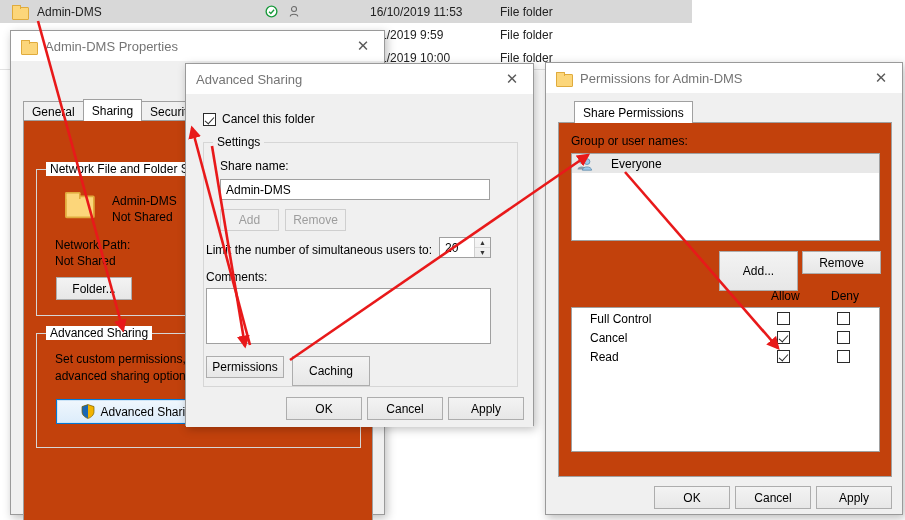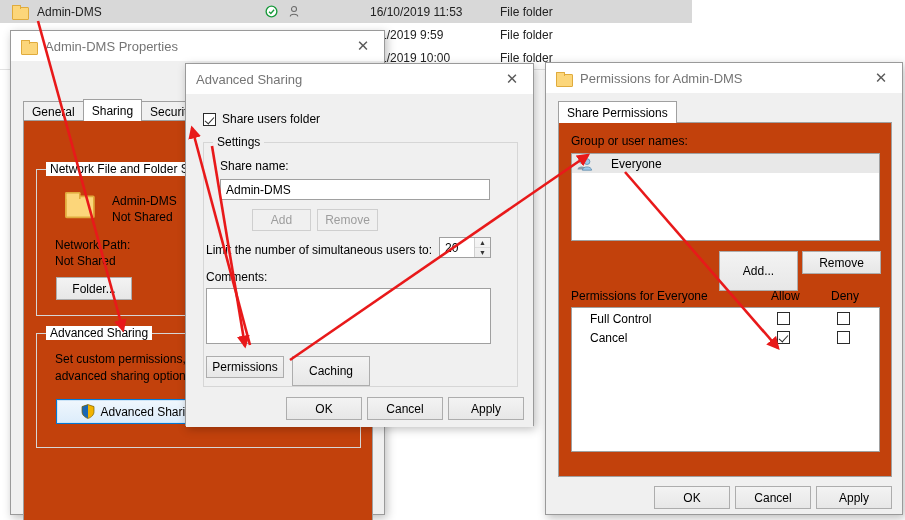--- a/index.html
+++ b/index.html
@@ -102,21 +102,21 @@
   .group-label.onpanel { background: #f0f0f0; }
 
   
   .btn {
     background: linear-gradient(#f3f3f3, #e7e7e7);
     border: 1px solid #adadad;
     font-family: "Liberation Sans", sans-serif; font-size: 12px;
     color: #000; display: flex; align-items: center; justify-content: center;
     position: absolute;
   }
-  .btn.disabled { color: #9d9d9d; background: #f0f0f0; border-color: #cfcfcf; margin-left: 32px; }
+  .btn.disabled { color: #9d9d9d; background: #f0f0f0; border-color: #cfcfcf; }
   .btn.focus { border: 1px solid #0078d7; box-shadow: inset 0 0 0 1px #cce4f7; background: linear-gradient(#f0f7fd, #dcecfb); }
 
   .shield {
     width: 14px; height: 15px; margin-right: 5px; flex: none;
   }
 
   
   .lbl { position: absolute; font-size: 12px; color: #000; white-space: nowrap; }
   .txtbox {
     position: absolute; background: #fff; border: 1px solid #a0a0a0;
@@ -267,21 +267,21 @@
 <div class="dlg" id="dlg-adv" style="left:185px; top:63px; width:349px; height:363px;">
 
   <div class="dlg-title">
     <span>Advanced Sharing</span>
     <span class="dlg-close">✕</span>
   </div>
 
   <div class="dlg-body" style="background:#f0f0f0; height:333px; position:relative;">
     <div class="chkrow" style="left:17px; top:18px;">
       <span class="chk checked"></span>
-      <span>Share users folder</span>
+      <span>Cancel this folder</span>
     </div>
 
     <div class="group" style="left:17px; top:48px; width:315px; height:245px;">
       <span class="group-label onpanel">Settings</span>
 
       <span class="lbl" style="left:16px; top:16px;">Share name:</span>
 
       <div class="txtbox" style="left:16px; top:36px; width:270px; height:21px;">
         <span>Admin-DMS</span>
       </div>
@@ -331,21 +331,21 @@
 
 <div class="dlg" id="dlg-perm" style="left:545px; top:62px; width:358px; height:453px;">
 
   <div class="dlg-title">
     <span class="folder-ico t-folder"></span>
     <span>Permissions for Admin-DMS</span>
     <span class="dlg-close">✕</span>
   </div>
 
   <div class="dlg-body" style="height:423px; position:relative;">
-    <div class="tabstrip" style="left:12px; top:8px;">
+    <div class="tabstrip" style="left:28px; top:8px;">
       <div class="tab active">
         <span>Share Permissions</span>
       </div>
     </div>
 
     <div class="panel" style="left:12px; top:29px; width:334px; height:355px;">
 
       <span class="lbl" style="left:12px; top:11px;">Group or user names:</span>
 
       <div class="listbox" style="left:12px; top:30px; width:309px; height:88px;">
@@ -360,38 +360,42 @@
         </div>
       </div>
 
       <div class="btn" style="left:160px; top:128px; width:79px; height:40px;">
         <span>Add...</span>
       </div>
       <div class="btn" style="left:243px; top:128px; width:79px; height:23px;">
         <span>Remove</span>
       </div>
 
-      <span class="perm-hdr" style="left:12px; top:166px;">Permissions for Everyone</span>
       <span class="perm-hdr" style="left:212px; top:166px;">Allow</span>
       <span class="perm-hdr" style="left:272px; top:166px;">Deny</span>
 
       <div class="perm-box" style="left:12px; top:184px; width:309px; height:145px;">
 
         <div class="perm-row" style="top:2px;">
           <span class="perm-name">Full Control</span>
           <span class="perm-cb chk" style="left:205px;"></span>
           <span class="perm-cb chk" style="left:265px;"></span>
         </div>
 
         <div class="perm-row" style="top:21px;">
           <span class="perm-name">Cancel</span>
           <span class="perm-cb chk checked" style="left:205px;"></span>
           <span class="perm-cb chk" style="left:265px;"></span>
         </div>
 
+        <div class="perm-row" style="top:40px;">
+          <span class="perm-name">Read</span>
+          <span class="perm-cb chk checked" style="left:205px;"></span>
+          <span class="perm-cb chk" style="left:265px;"></span>
+        </div>
       </div>
     </div>
 
     <div class="btn" style="left:108px; top:393px; width:76px; height:23px;">
       <span>OK</span>
     </div>
     <div class="btn" style="left:189px; top:393px; width:76px; height:23px;">
       <span>Cancel</span>
     </div>
     <div class="btn" style="left:270px; top:393px; width:76px; height:23px;">

